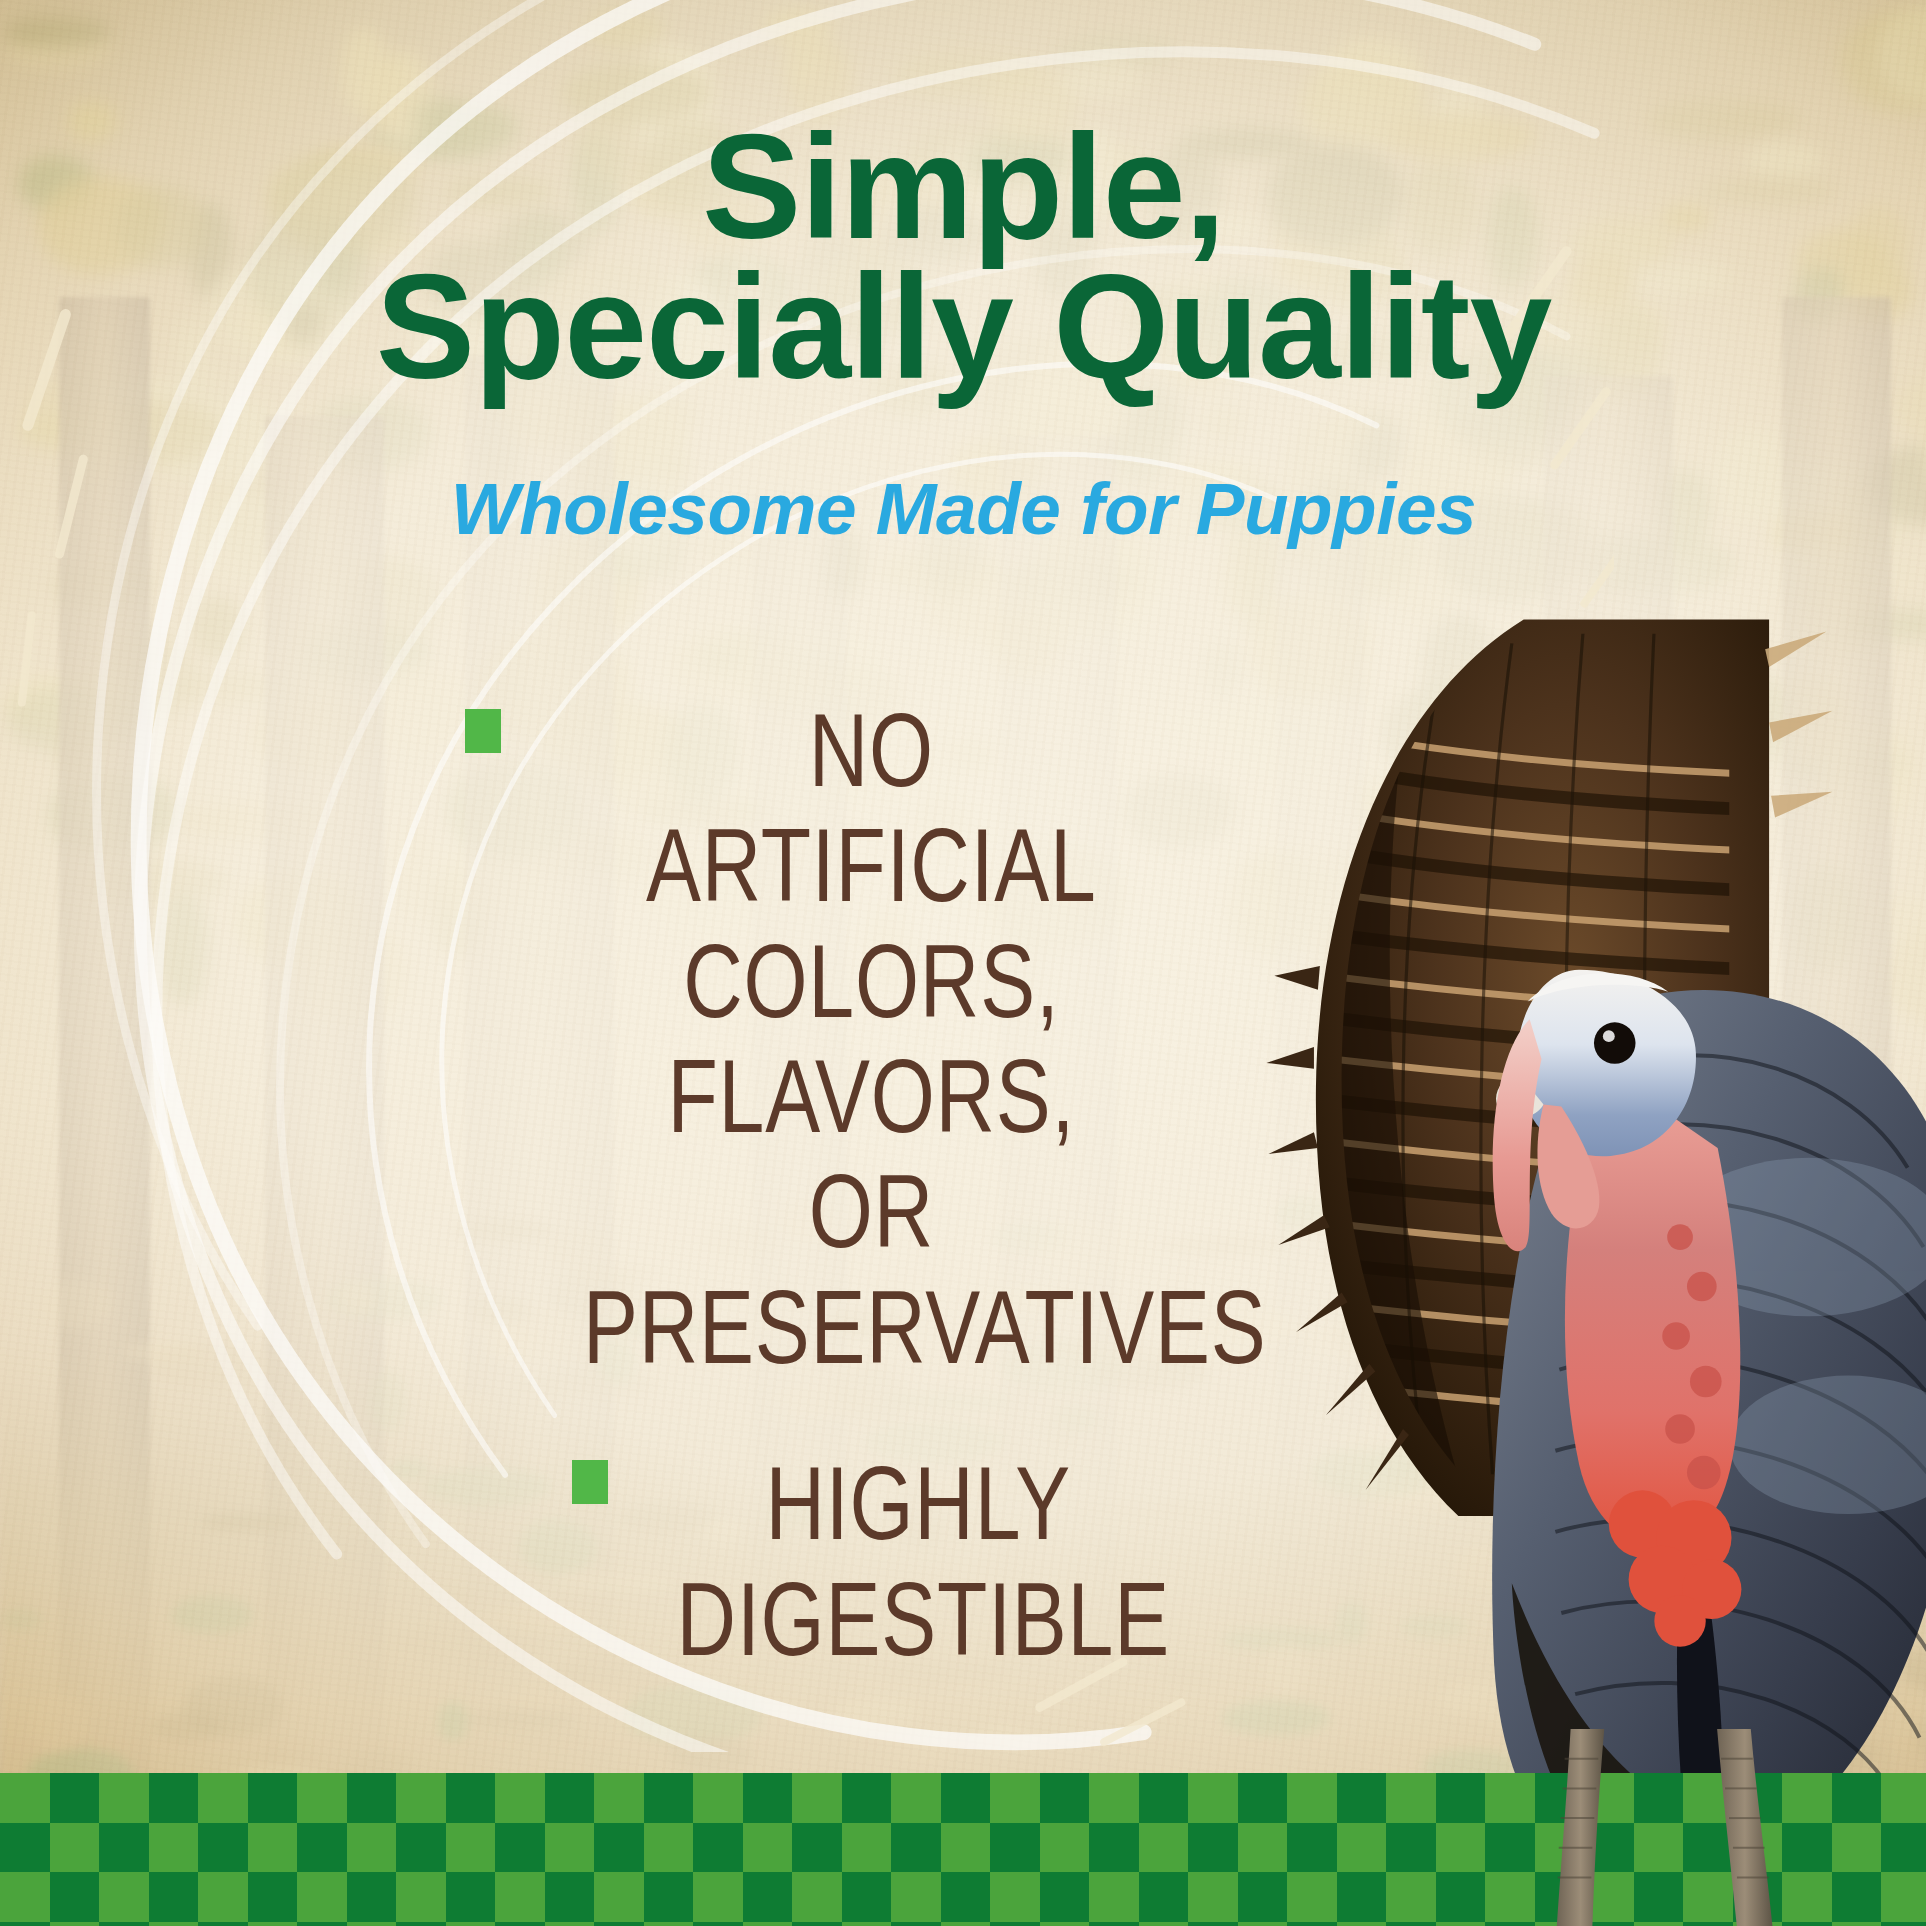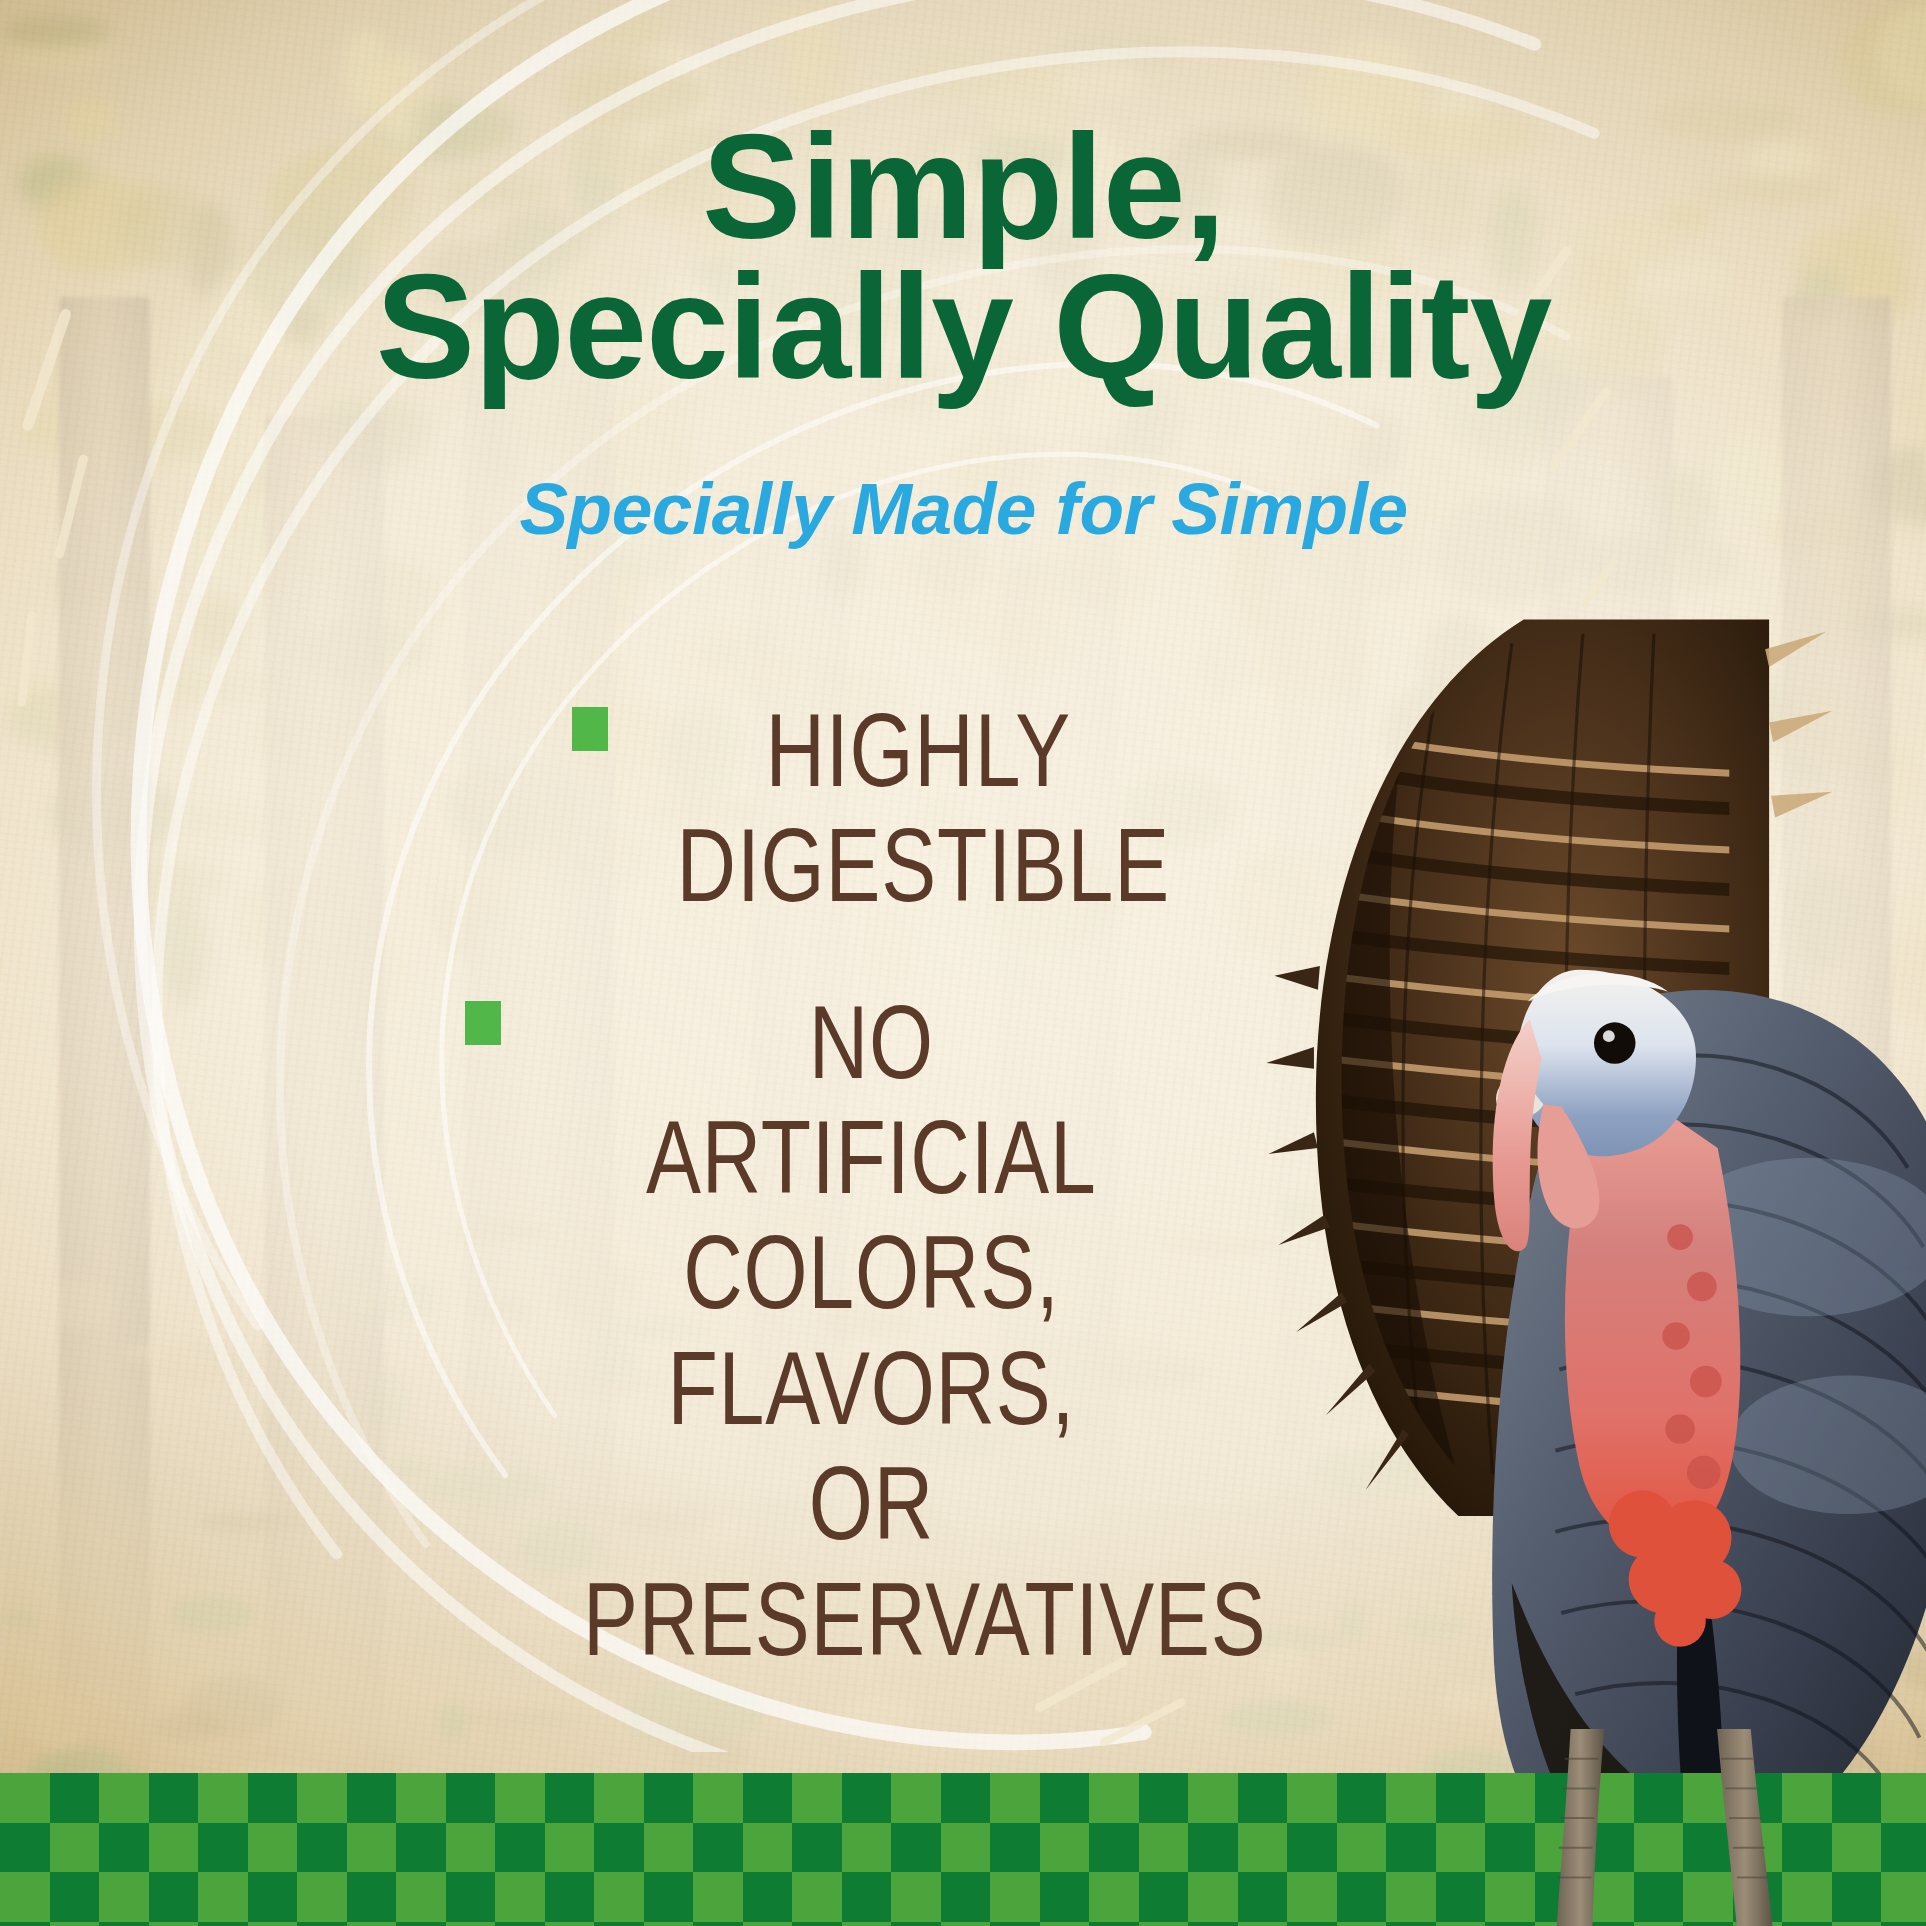--- a/index.html
+++ b/index.html
@@ -729,38 +729,38 @@
         <path d="M560 1320 C566 1386 570 1386 574 1386 L606 1386 C606 1386 598 1372 588 1318 Z" fill="url(#legG)"></path>
       </g>
     </svg>
   </div>
 
   <div class="headline">
     <span class="l1">Simple,</span>
     <span class="l2">Specially Quality</span>
   </div>
 
-  <div class="subhead">Specially Made for Simple</div>
+  <div class="subhead">Wholesome Made for Puppies</div>
 
   <div class="bullets">
-
-    <div class="bullet b1">
-      <span class="bul-sq"></span>
-      <div class="bul-text">
-        <div>HIGHLY</div>
-        <div>DIGESTIBLE</div>
-      </div>
-    </div>
 
     <div class="bullet b2">
       <span class="bul-sq"></span>
       <div class="bul-text">
         <div>NO ARTIFICIAL</div>
         <div>COLORS, FLAVORS,</div>
         <div>OR PRESERVATIVES</div>
+      </div>
+    </div>
+
+    <div class="bullet b1">
+      <span class="bul-sq"></span>
+      <div class="bul-text">
+        <div>HIGHLY</div>
+        <div>DIGESTIBLE</div>
       </div>
     </div>
 
   </div>
 
   <div class="checker"></div>
 
   <div class="turkey-legs">
     <svg viewBox="0 0 300 200" aria-hidden="true">
       <defs>

